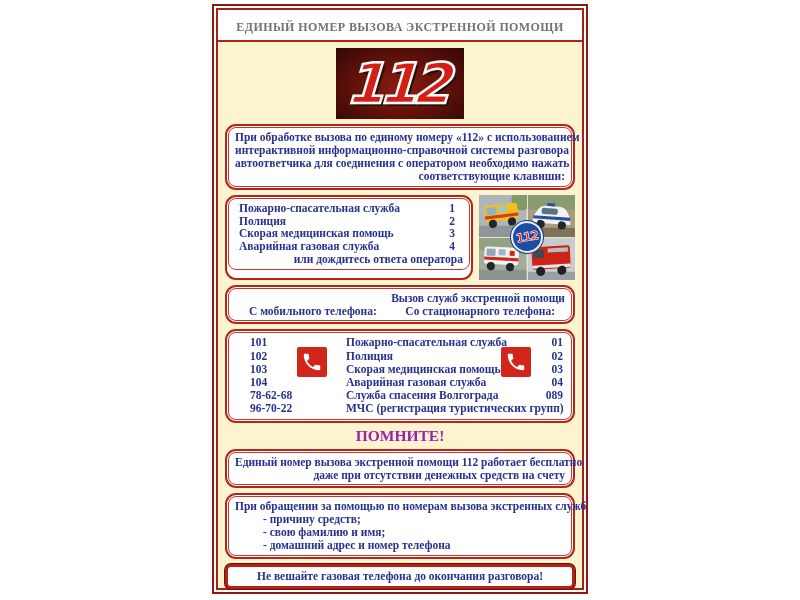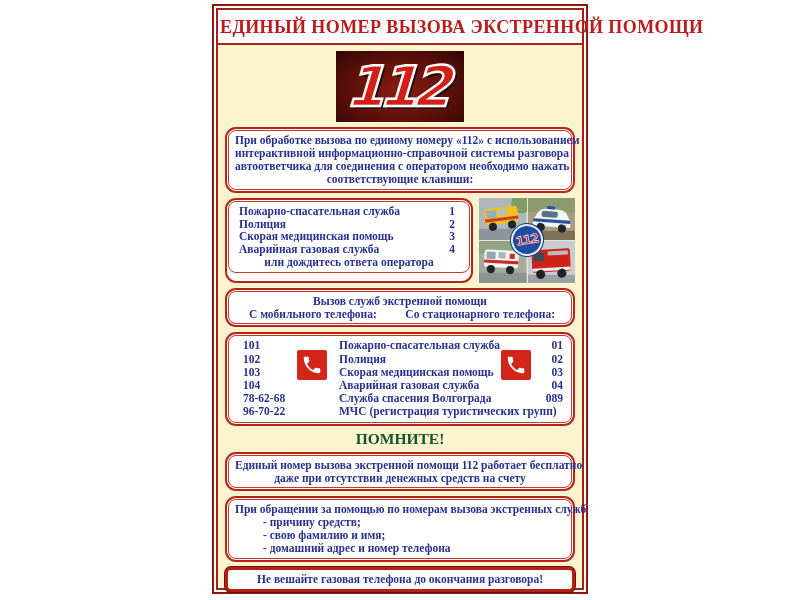--- a/index.html
+++ b/index.html
@@ -4,36 +4,36 @@
 <style>
   html,body{margin:0;padding:0;background:#ffffff;}
   .page{width:800px;height:600px;background:#ffffff;position:relative;overflow:hidden;
         font-family:"Liberation Serif",serif;}
   .poster{box-sizing:border-box;width:376px;height:590px;margin:4px auto 0;
           border:2px solid #8e170f;background:#ffffff;padding:2px;}
   .poster-inner{box-sizing:border-box;height:100%;border:2px solid #a6201a;
           background:#fbf4cf;display:flex;flex-direction:column;}
   .title-bar{background:#ffffff;border-bottom:2px solid #b12019;
           padding:7px 2px 5px;text-align:center;}
-  .title-bar .t{color:#b91c1c;font-weight:bold;font-size:18px;letter-spacing:.4px;white-space:nowrap;}
+  .title-bar .t{color:#737373;font-weight:bold;font-size:12px;letter-spacing:.4px;white-space:nowrap;}
   .content{flex:1;display:flex;flex-direction:column;gap:5px;padding:5px 7px 0;}
 
   
   .logo112{width:128px;height:71px;margin:1px auto 0;
       background:radial-gradient(ellipse at 50% 55%, #8a1d12 0%, #5e1009 55%, #310705 100%);
       display:flex;align-items:center;justify-content:center;overflow:hidden;}
   .logo112 .n{font-family:"DejaVu Sans",sans-serif;font-weight:bold;font-style:italic;
       font-size:56px;line-height:1;color:#d31f16;letter-spacing:-6px;
       -webkit-text-stroke:2.5px #ffffff;text-shadow:3px 3px 0 #24110d;transform:skewX(-6deg);}
 
   
   .rbox{border:2px solid #b72219;border-radius:11px;background:#ffffff;padding:1px;}
   .rbox .in{border:1px solid #c8372b;border-radius:8px;padding:3px 6px;}
   .blue{color:#27318f;font-weight:bold;font-size:11.5px;line-height:12.9px;}
-  .c{text-align:center;}
+  .c{text-align:right;}
   .line{white-space:nowrap;}
 
   
   .svc-row{display:flex;gap:6px;align-items:stretch;}
   .svc-box{flex:1;}
   .svc-item{display:flex;justify-content:space-between;padding:0 4px;}
   .svc-key{padding-right:4px;}
 
   
   .collage{width:96px;height:85px;position:relative;display:grid;
@@ -44,31 +44,31 @@
       display:flex;align-items:center;justify-content:center;transform:rotate(-10deg);
       box-shadow:0 0 0 1px #163c82;}
   .badge112 .n{font-family:"DejaVu Sans",sans-serif;font-weight:bold;font-size:12px;
       color:#d6231c;-webkit-text-stroke:.6px #ffffff;letter-spacing:-1px;}
 
   
   .call-labels{display:flex;justify-content:space-between;padding:0 10px 0 14px;}
 
   
   .pt{position:relative;}
-  .pt-row{display:flex;align-items:flex-end;line-height:13.2px;}
+  .pt-row{display:flex;align-items:flex-end;line-height:13.2px;margin-left:7px;}
   .pt-num{width:62px;padding-left:8px;box-sizing:border-box;}
   .pt-sp1,.pt-sp2{width:42px;}
   .pt-name{flex:1 1 0;min-width:0;white-space:nowrap;overflow:visible;text-align:left;}
   .pt-code{width:34px;text-align:right;padding-right:2px;}
   .phone-icon{position:absolute;width:30px;height:30px;background:#d3261a;border-radius:2px;
       display:flex;align-items:center;justify-content:center;top:14px;}
   .phone-icon.l{left:68px;} .phone-icon.r{right:40px;}
   .phone-icon svg{width:22px;height:22px;}
 
-  .remember{color:#14532d;font-weight:bold;font-size:15.5px;text-align:center;margin:-1px 0;}
+  .remember{color:#a21caf;font-weight:bold;font-size:15.5px;text-align:center;margin:-1px 0;}
 
   .bullets{padding-left:28px;text-align:left;}
 
   .hang-box{border:3px solid #b92015;border-radius:6px;background:#ffffff;
       box-shadow:0 0 0 1px #6d0f08;padding:3px 4px;text-align:center;}
 </style>
 </head>
 <body>
 
 <div class="page">

